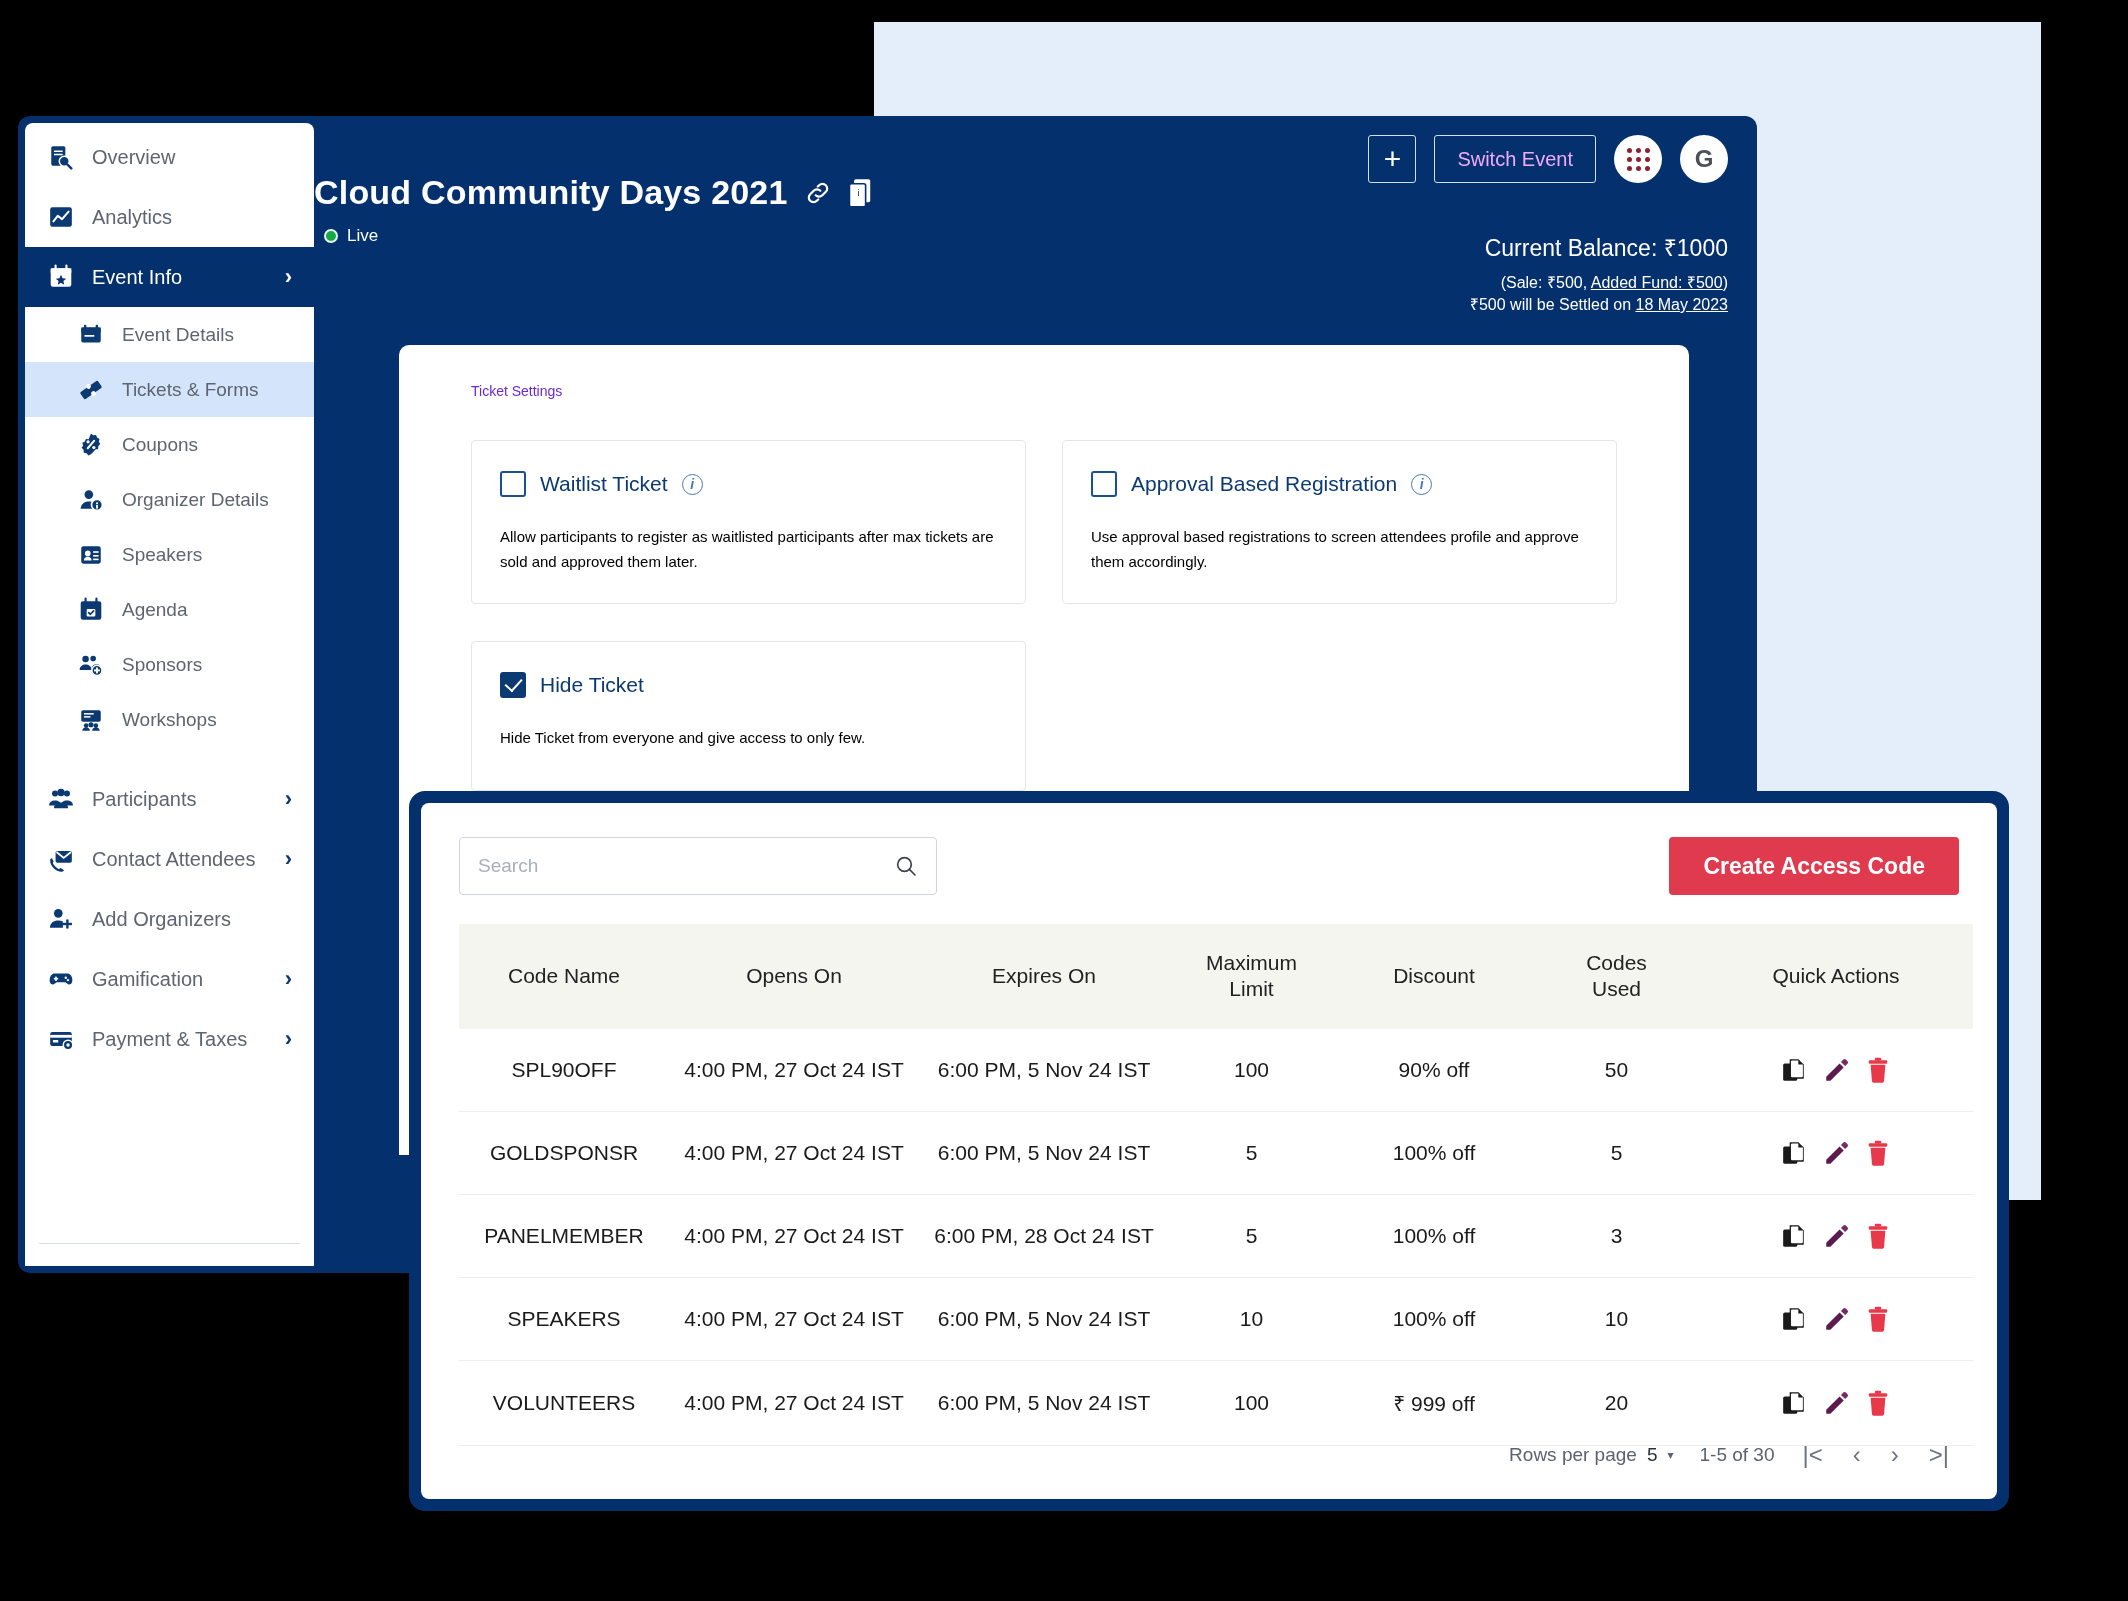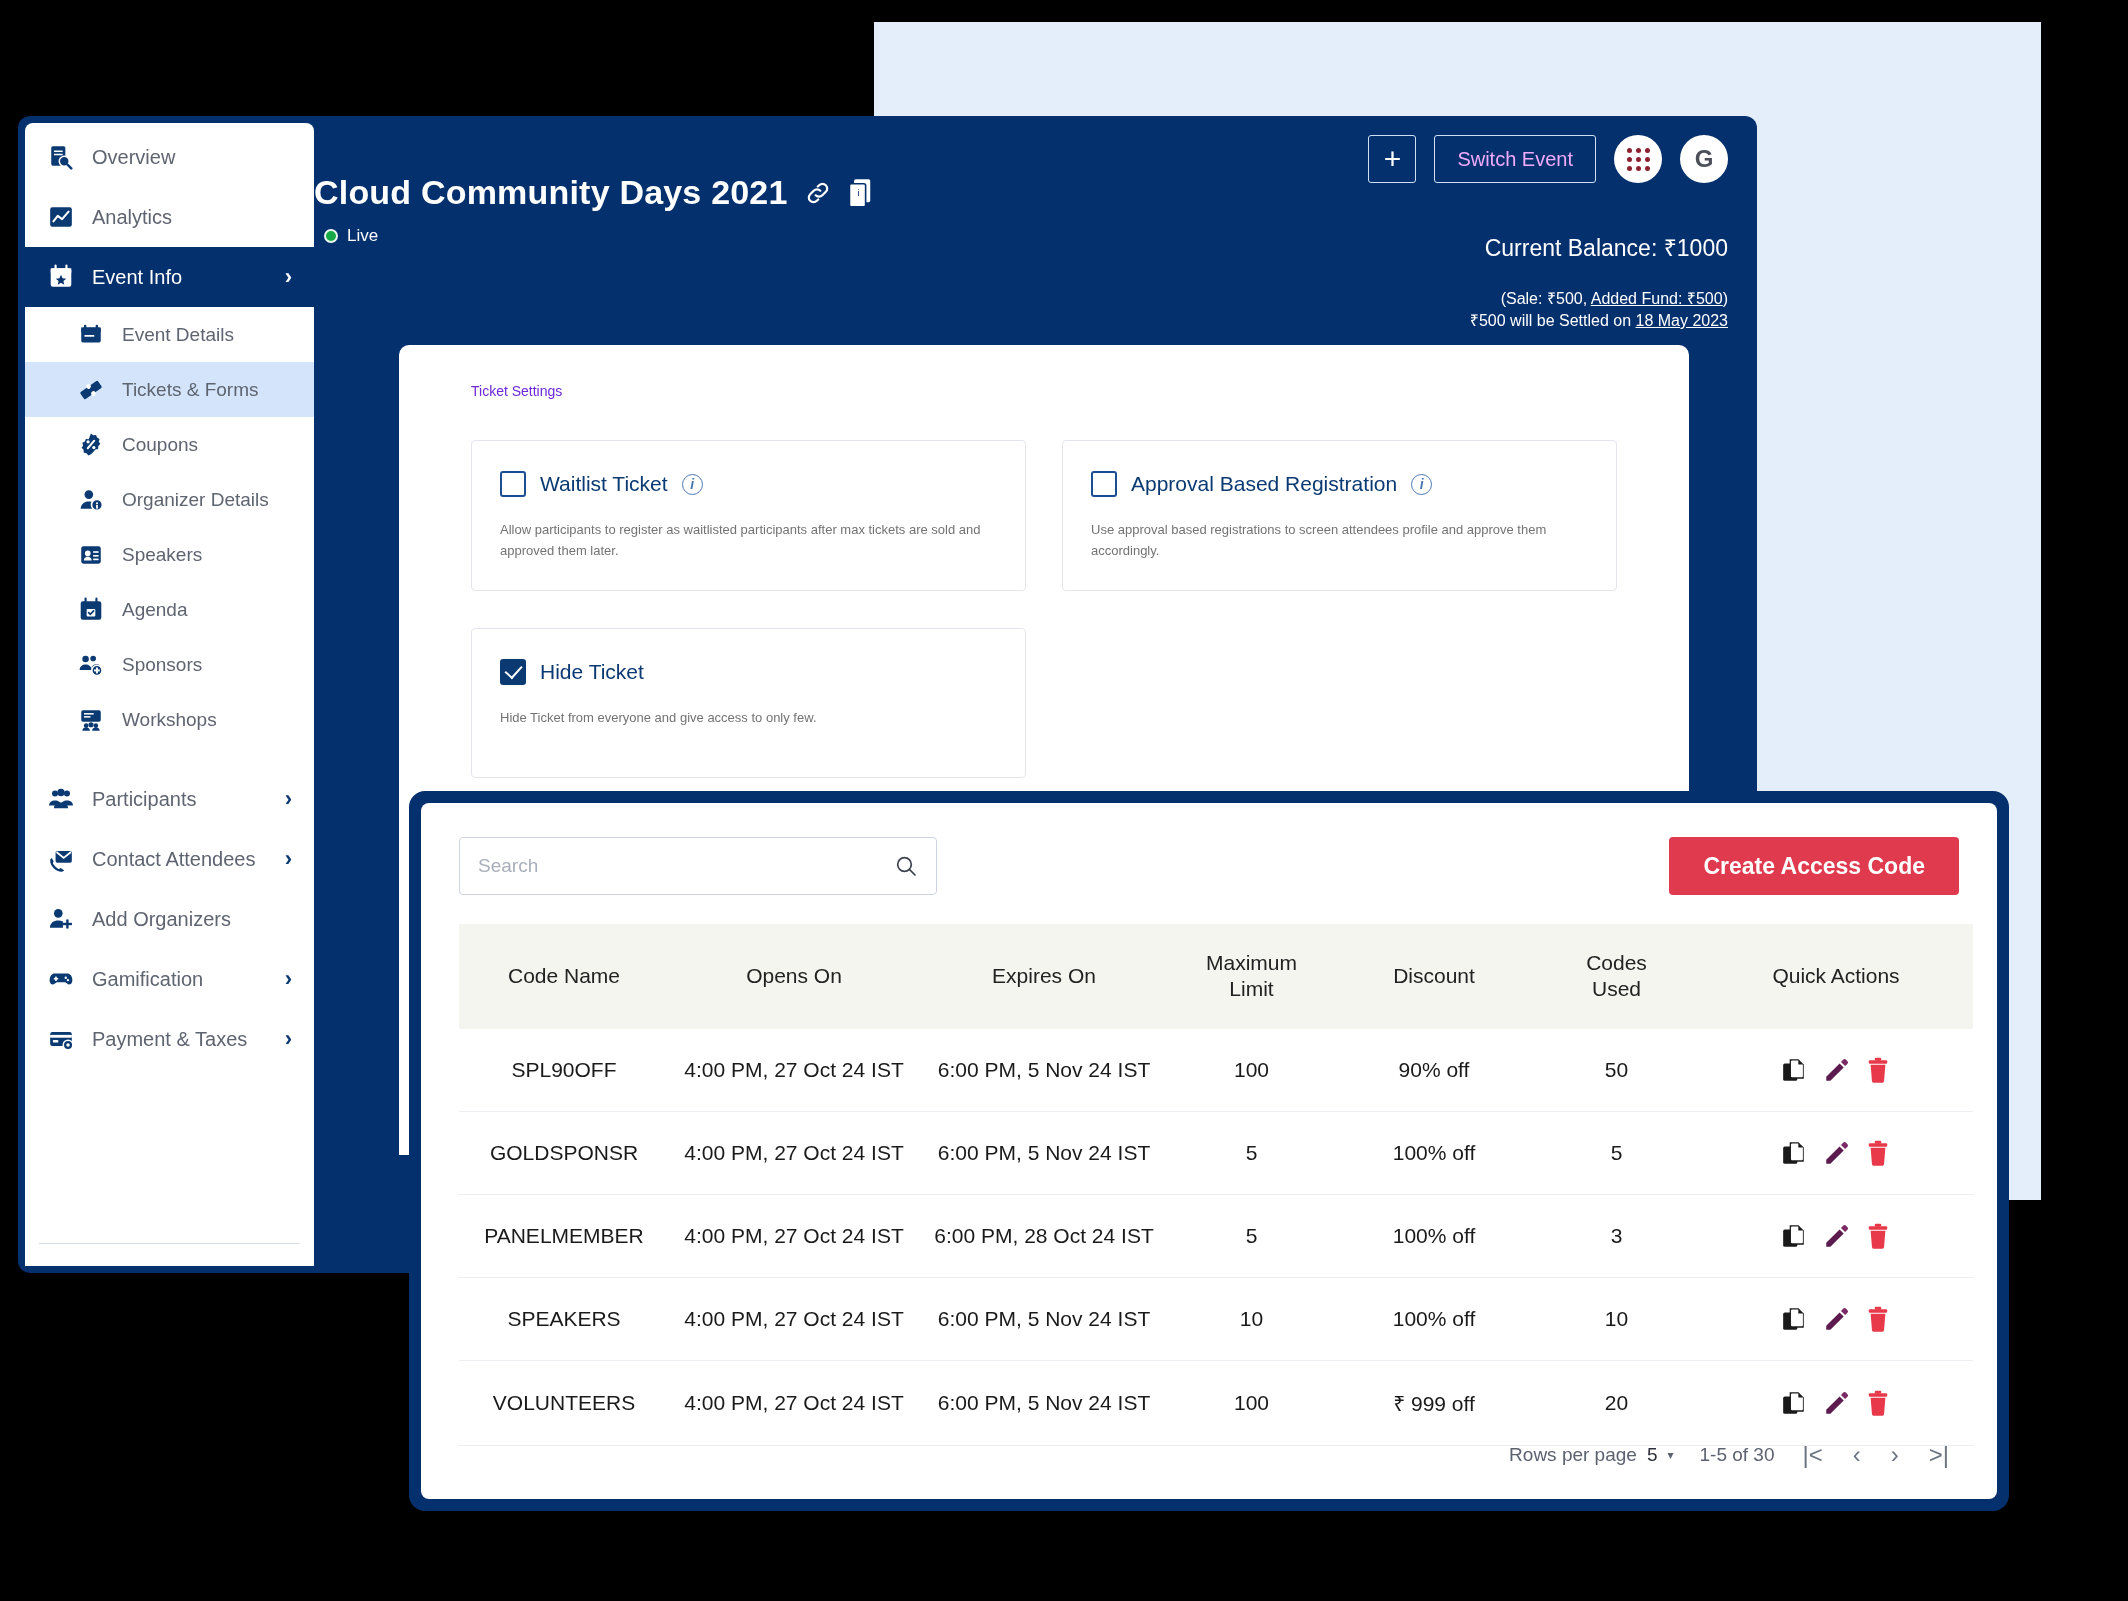--- a/index.html
+++ b/index.html
@@ -96,21 +96,21 @@
   .evt-live {
     position: absolute; left: 10px; top: 103px;
     display: flex; align-items: center; gap: 9px; font-size: 17px;
   }
   .live-dot { width: 14px; height: 14px; border-radius: 50%;
     background: #17a948; border: 2px solid #eaf7ee; }
   .balance-block {
     position: absolute; right: 22px; top: 108px; text-align: right;
   }
   .bal-main { font-size: 23px; }
-  .bal-sub { font-size: 16px; margin-top: 24px; }
+  .bal-sub { font-size: 16px; margin-top: 8px; }
   .bal-sub2 { font-size: 16px; }
   .u { text-decoration: underline; }
 
   
   .ticket-card {
     position: absolute; left: 399px; top: 345px;
     width: 1290px; height: 810px;
     background: #ffffff;
     border-radius: 10px 10px 0 0;
   }
@@ -139,21 +139,21 @@
     content: ""; width: 8px; height: 14px; border: solid #fff;
     border-width: 0 2.5px 2.5px 0; transform: rotate(42deg) translate(-1px,-2px);
   }
   .opt-label { font-size: 21px; color: #0b3a72; }
   .info-i {
     width: 21px; height: 21px; border-radius: 50%; border: 1.5px solid #4a78b5;
     color: #4a78b5; font-size: 14px; font-style: italic; font-weight: 700;
     display: flex; align-items: center; justify-content: center; cursor: pointer;
   }
   .opt-desc {
-    margin-top: 22px; font-size: 13px; color: #737373; line-height: 1.65;
+    margin-top: 28px; font-size: 15px; color: #000000; line-height: 1.65;
     max-width: 520px;
   }
 
   
   .table-window {
     position: absolute; left: 409px; top: 791px;
     width: 1600px; height: 720px;
     background: #05306e; border-radius: 16px; padding: 12px;
   }
   .table-card {

